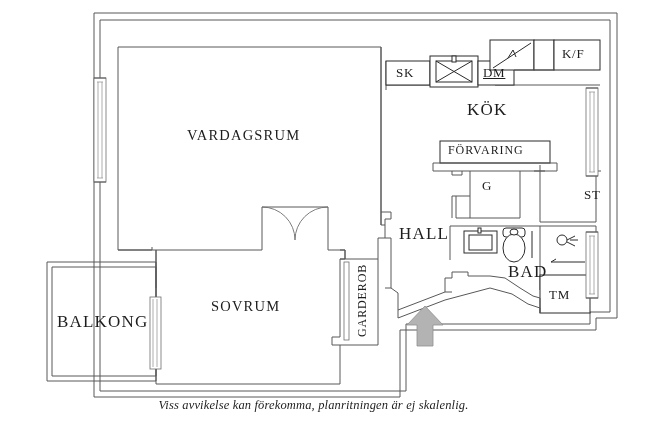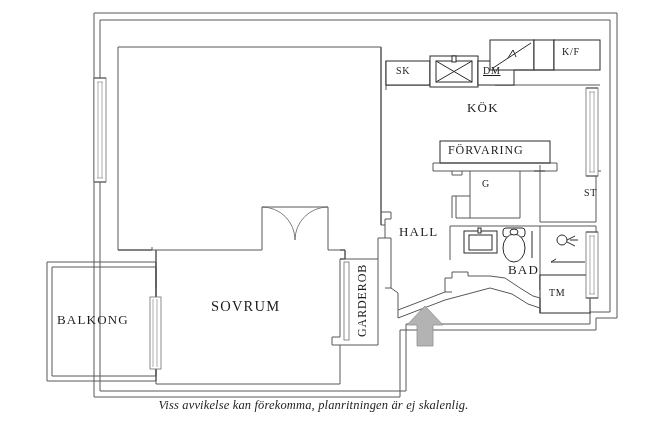--- a/index.html
+++ b/index.html
@@ -65,23 +65,23 @@
   .room-label {
     position: absolute;
     font-family: "Liberation Serif", serif;
     color: #1d1d1d;
     white-space: nowrap;
     letter-spacing: 1.2px;
     line-height: 1;
     -webkit-font-smoothing: antialiased;
   }
   .lbl-xl { font-size: 14.5px; }
-  .lbl-l  { font-size: 13px; text-align: center; }
+  .lbl-l  { font-size: 17px; text-align: center; }
   .lbl-m  { font-size: 12px; letter-spacing: 0.9px; }
-  .lbl-s  { font-size: 10px; letter-spacing: 0.7px; }
+  .lbl-s  { font-size: 13px; letter-spacing: 0.7px; }
   .lbl-rot {
     transform: rotate(-90deg);
     transform-origin: left top;
   }
   #caption {
     position: absolute;
     left: 0;
     top: 398px;
     width: 627px;
     text-align: center;
@@ -380,20 +380,21 @@
     </g>
 
     <g>
       <path class="wall" d="M 94 78 L 106 78 M 94 182 L 106 182"></path>
       <path class="wall" d="M 586 88 L 598 88 M 586 176 L 598 176"></path>
       <path class="wall" d="M 586 232 L 598 232 M 586 298 L 598 298"></path>
     </g>
 
   </svg>
 
+  <div class="room-label lbl-xl" style="left:187px; top:128px;">VARDAGSRUM</div>
 
   <div class="room-label lbl-xl" style="left:211px; top:299px;">SOVRUM</div>
 
   <div class="room-label lbl-l" style="left:57px; top:313px;font-family:Liberation Serif, serif;">BALKONG</div>
 
   <div class="room-label lbl-l" style="left:467px; top:101px;">KÖK</div>
 
   <div class="room-label lbl-l" style="left:399px; top:225px;">HALL</div>
 
   <div class="room-label lbl-l" style="left:508px; top:263px;">BAD</div>

